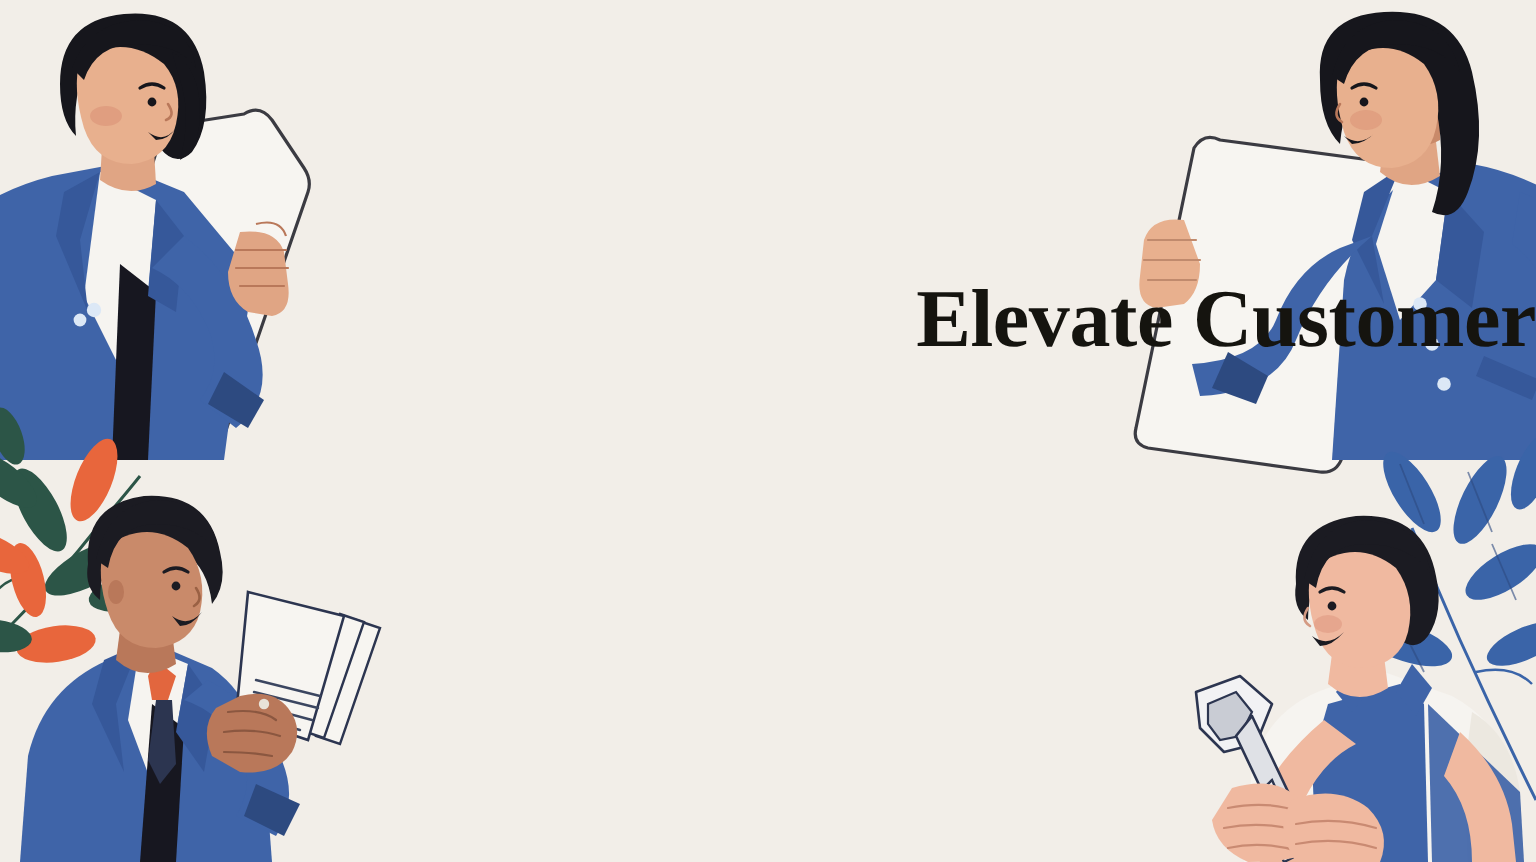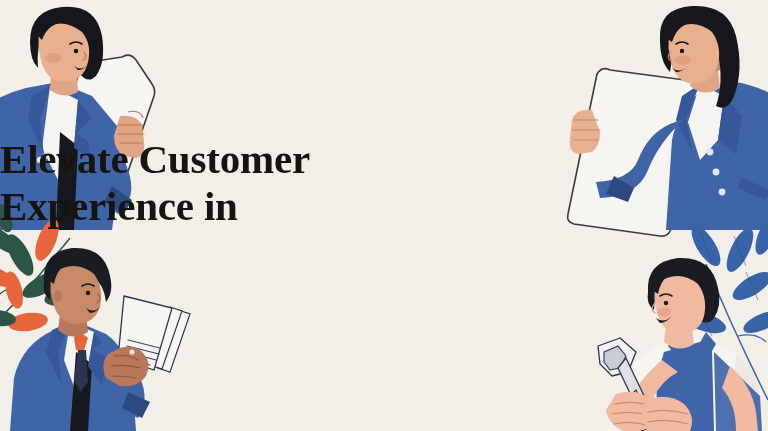--- a/index.html
+++ b/index.html
@@ -19,21 +19,21 @@
     position: absolute;
     inset: 0;
     width: 768px;
     height: 431px;
   }
   .headline {
     position: absolute;
     left: 0;
     right: 0;
     top: 136px;
-    text-align: left;
+    text-align: right;
     z-index: 5;
     pointer-events: none;
   }
   .headline-line {
     display: block;
     font-family: "Liberation Serif", serif;
     font-weight: bold;
     font-size: 41px;
     line-height: 47px;
     letter-spacing: -0.2px;
@@ -283,16 +283,15 @@
         <path d="M616 394 Q636 388 648 398 Q660 410 654 426 Q646 431 624 431 Q608 424 606 410 Z" fill="#f0b9a0"></path>
         <path d="M614 404 Q634 400 650 406 M612 414 Q632 410 652 416 M614 424 Q632 420 650 426" stroke="#c98a72" stroke-width="1.1" fill="none" stroke-linecap="round"></path>
         <path d="M646 400 Q668 392 684 404 Q696 416 690 431 L648 431 Q640 418 642 408 Z" fill="#f0b9a0"></path>
         <path d="M648 412 Q668 408 688 414 M648 422 Q668 418 688 424" stroke="#c98a72" stroke-width="1.1" fill="none" stroke-linecap="round"></path>
       </g>
     </g>
   </svg>
 
   <div class="headline">
     <span class="headline-line">Elevate Customer</span>
-    <span class="headline-line">Experience in</span>
   </div>
 
 </div>
 
 </body></html>

